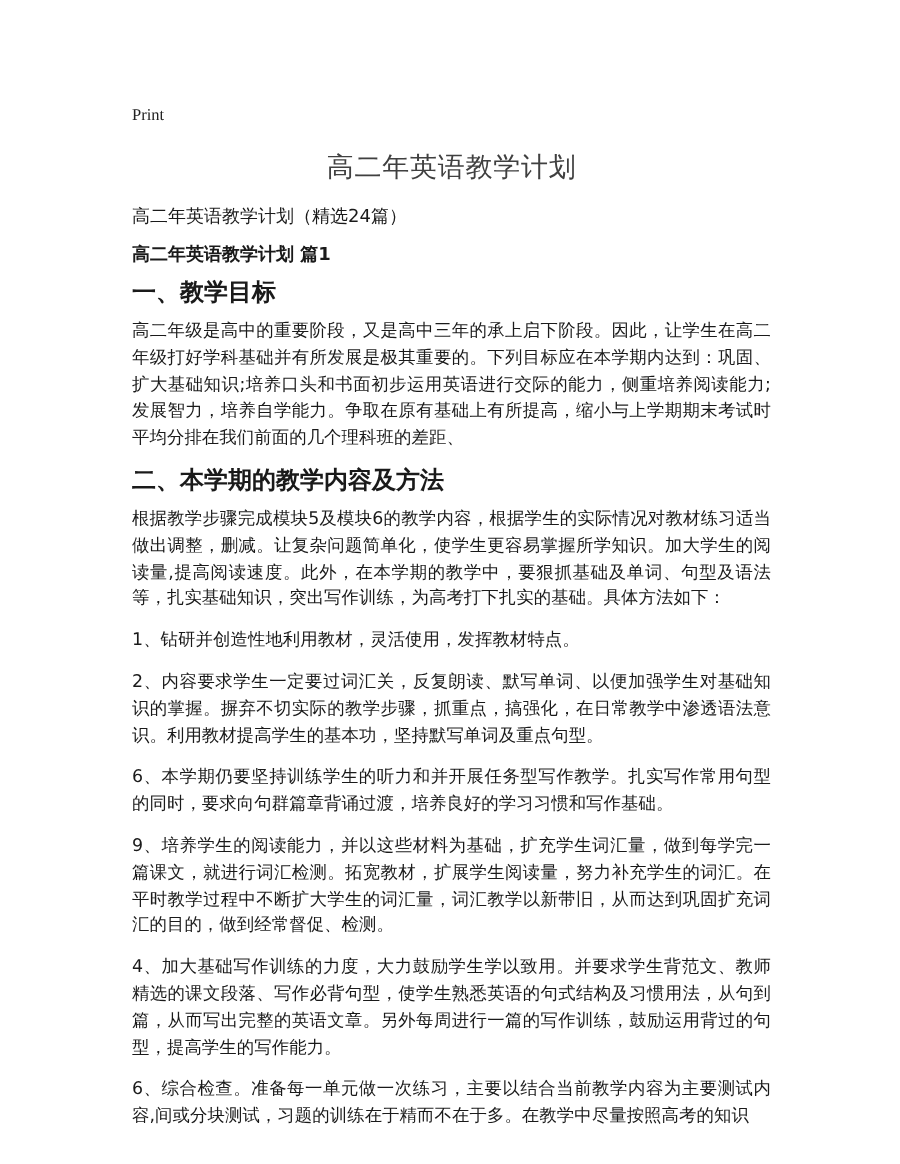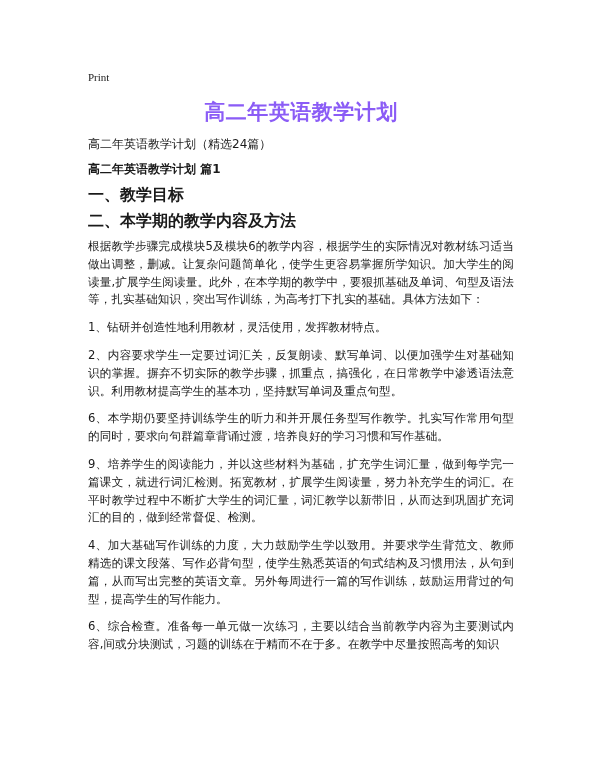--- a/index.html
+++ b/index.html
@@ -22,26 +22,26 @@
     width: 426px;
   }
   .print-label {
     font-family: "Liberation Serif", "DejaVu Serif", serif;
     font-size: 11px;
     line-height: 14px;
     color: #222;
     margin: 0 0 16px 0;
   }
   .doc-title {
-    font-size: 21px;
+    font-size: 18px;
     line-height: 24px;
-    font-weight: bold;
+    font-weight: normal;
     text-align: center;
     margin: 0 0 12px 0;
-    color: #8b5cf6;
+    color: #404040;
     letter-spacing: 0.5px;
   }
   .doc-subtitle {
     font-size: 12px;
     line-height: 17px;
     margin: 0 0 8px 0;
   }
   .article-heading {
     font-size: 12px;
     line-height: 17px;
@@ -69,25 +69,26 @@
   <div class="print-label">Print</div>
 
   <h1 class="doc-title">高二年英语教学计划</h1>
 
   <div class="doc-subtitle">高二年英语教学计划（精选24篇）</div>
 
   <div class="article-heading">高二年英语教学计划 篇1</div>
 
   <div class="section">
     <div class="section-heading">一、教学目标</div>
+    <p class="para">高二年级是高中的重要阶段，又是高中三年的承上启下阶段。因此，让学生在高二年级打好学科基础并有所发展是极其重要的。下列目标应在本学期内达到：巩固、扩大基础知识;培养口头和书面初步运用英语进行交际的能力，侧重培养阅读能力;发展智力，培养自学能力。争取在原有基础上有所提高，缩小与上学期期末考试时平均分排在我们前面的几个理科班的差距、</p>
   </div>
 
   <div class="section">
     <div class="section-heading">二、本学期的教学内容及方法</div>
-    <p class="para">根据教学步骤完成模块5及模块6的教学内容，根据学生的实际情况对教材练习适当做出调整，删减。让复杂问题简单化，使学生更容易掌握所学知识。加大学生的阅读量,扩展学生阅读量。此外，在本学期的教学中，要狠抓基础及单词、句型及语法等，扎实基础知识，突出写作训练，为高考打下扎实的基础。具体方法如下：</p>
+    <p class="para">根据教学步骤完成模块5及模块6的教学内容，根据学生的实际情况对教材练习适当做出调整，删减。让复杂问题简单化，使学生更容易掌握所学知识。加大学生的阅读量,提高阅读速度。此外，在本学期的教学中，要狠抓基础及单词、句型及语法等，扎实基础知识，突出写作训练，为高考打下扎实的基础。具体方法如下：</p>
     <p class="para">1、钻研并创造性地利用教材，灵活使用，发挥教材特点。</p>
     <p class="para">2、内容要求学生一定要过词汇关，反复朗读、默写单词、以便加强学生对基础知识的掌握。摒弃不切实际的教学步骤，抓重点，搞强化，在日常教学中渗透语法意识。利用教材提高学生的基本功，坚持默写单词及重点句型。</p>
     <p class="para">6、本学期仍要坚持训练学生的听力和并开展任务型写作教学。扎实写作常用句型的同时，要求向句群篇章背诵过渡，培养良好的学习习惯和写作基础。</p>
     <p class="para">9、培养学生的阅读能力，并以这些材料为基础，扩充学生词汇量，做到每学完一篇课文，就进行词汇检测。拓宽教材，扩展学生阅读量，努力补充学生的词汇。在平时教学过程中不断扩大学生的词汇量，词汇教学以新带旧，从而达到巩固扩充词汇的目的，做到经常督促、检测。</p>
     <p class="para">4、加大基础写作训练的力度，大力鼓励学生学以致用。并要求学生背范文、教师精选的课文段落、写作必背句型，使学生熟悉英语的句式结构及习惯用法，从句到篇，从而写出完整的英语文章。另外每周进行一篇的写作训练，鼓励运用背过的句型，提高学生的写作能力。</p>
     <p class="para">6、综合检查。准备每一单元做一次练习，主要以结合当前教学内容为主要测试内容,间或分块测试，习题的训练在于精而不在于多。在教学中尽量按照高考的知识</p>
   </div>
 </div>
 
 </body></html>

